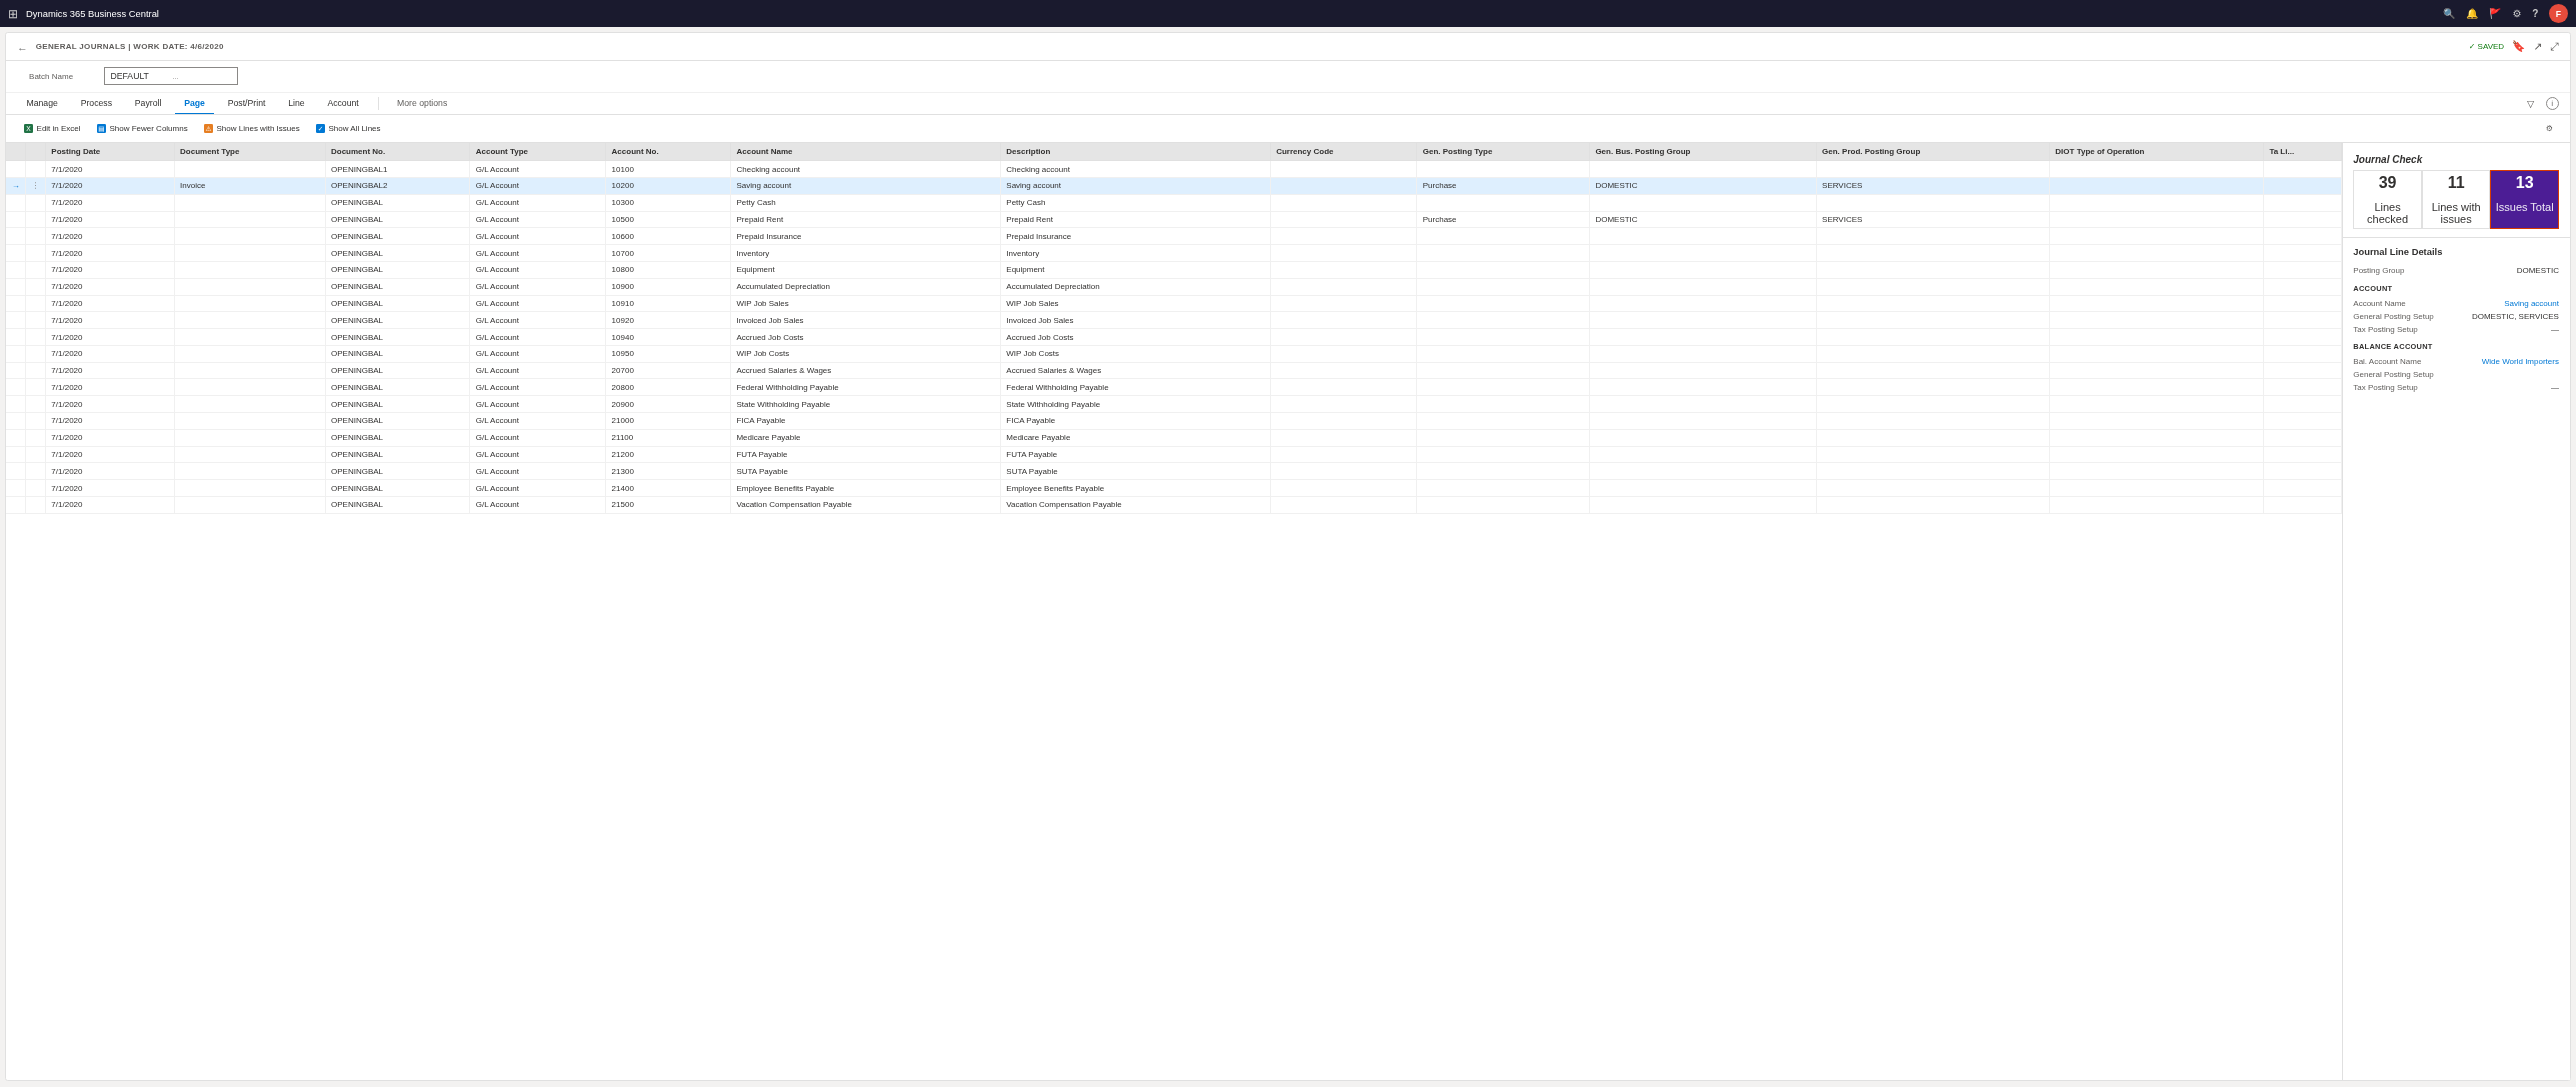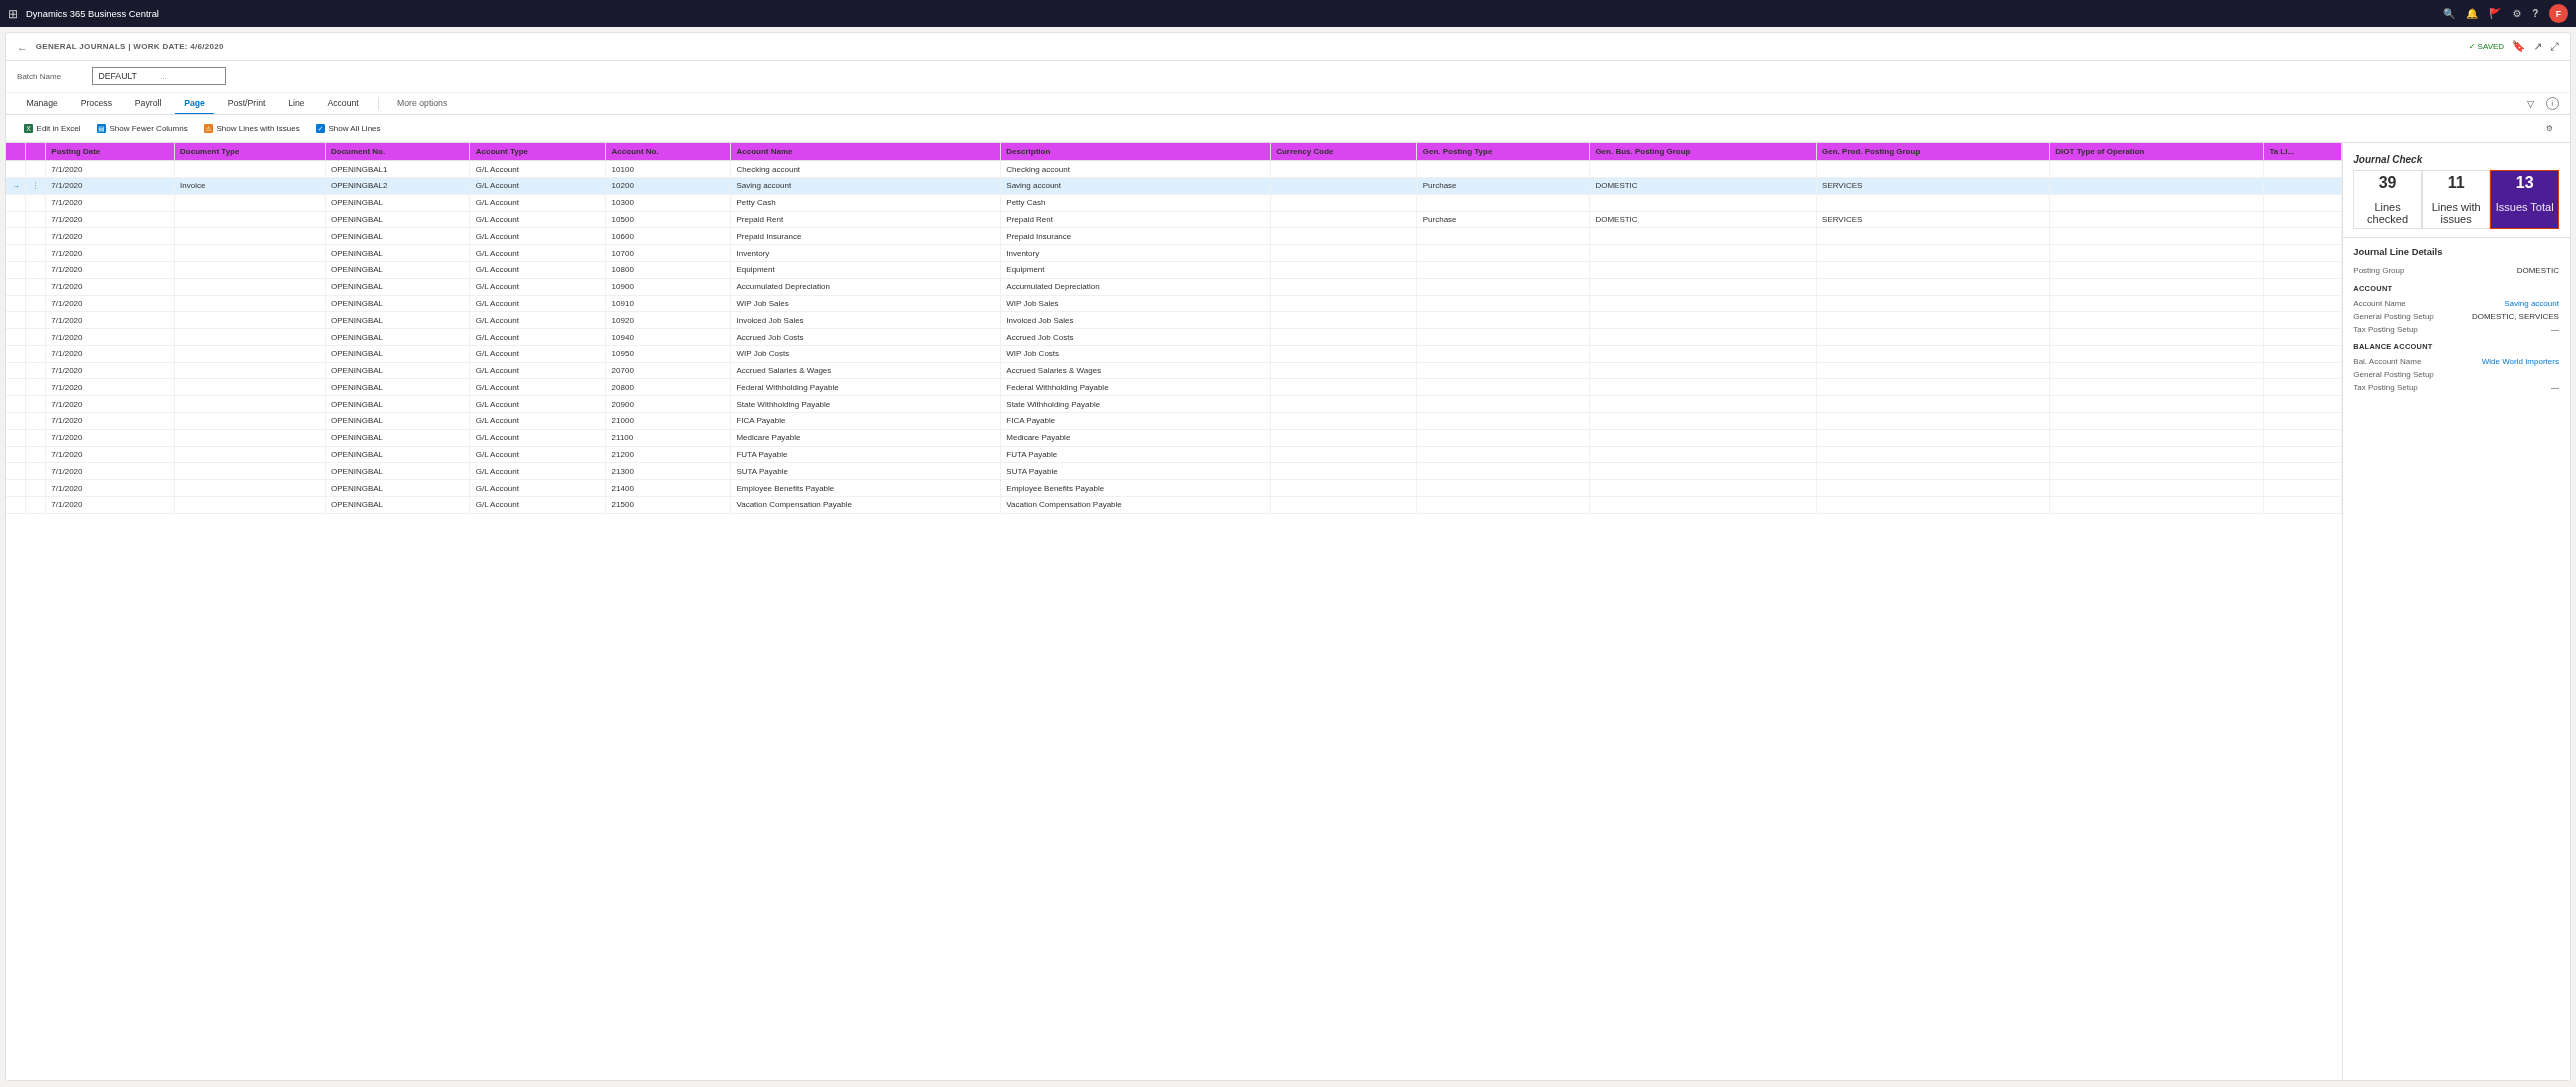--- a/index.html
+++ b/index.html
@@ -45,21 +45,21 @@
     .header-actions { display: flex; gap: 8px; color: #605e5c; font-size: 10.7px; }
 
     
     .batch-row {
       display: flex;
       align-items: center;
       padding: 6.7px 10.7px;
       border-bottom: 0.7px solid #f0f0f0;
       gap: 8px;
     }
-    .batch-label { font-size: 8px; color: #605e5c; min-width: 67px; }
+    .batch-label { font-size: 8px; color: #605e5c; min-width: 67px; margin-left: 12px; }
     .batch-input {
       border: 0.7px solid #8a8886;
       padding: 2.7px 5.4px;
       font-size: 8.7px;
       min-width: 134px;
       display: flex;
       align-items: center;
       gap: 2.7px;
       cursor: pointer;
     }
@@ -141,21 +141,21 @@
     .table-area {
       flex: 1;
       overflow: auto;
     }
     table {
       width: 100%;
       border-collapse: collapse;
       font-size: 8px;
     }
     thead th {
-      background: #d946ef;
+      background: #e5e5e5;
       border-bottom: 1.3px solid #e0e0e0;
       border-right: 0.7px solid #e0e0e0;
       padding: 4px 5.4px;
       font-weight: 600;
       color: #323130;
       white-space: nowrap;
       text-align: left;
       position: sticky;
       top: 0;
       z-index: 1;

